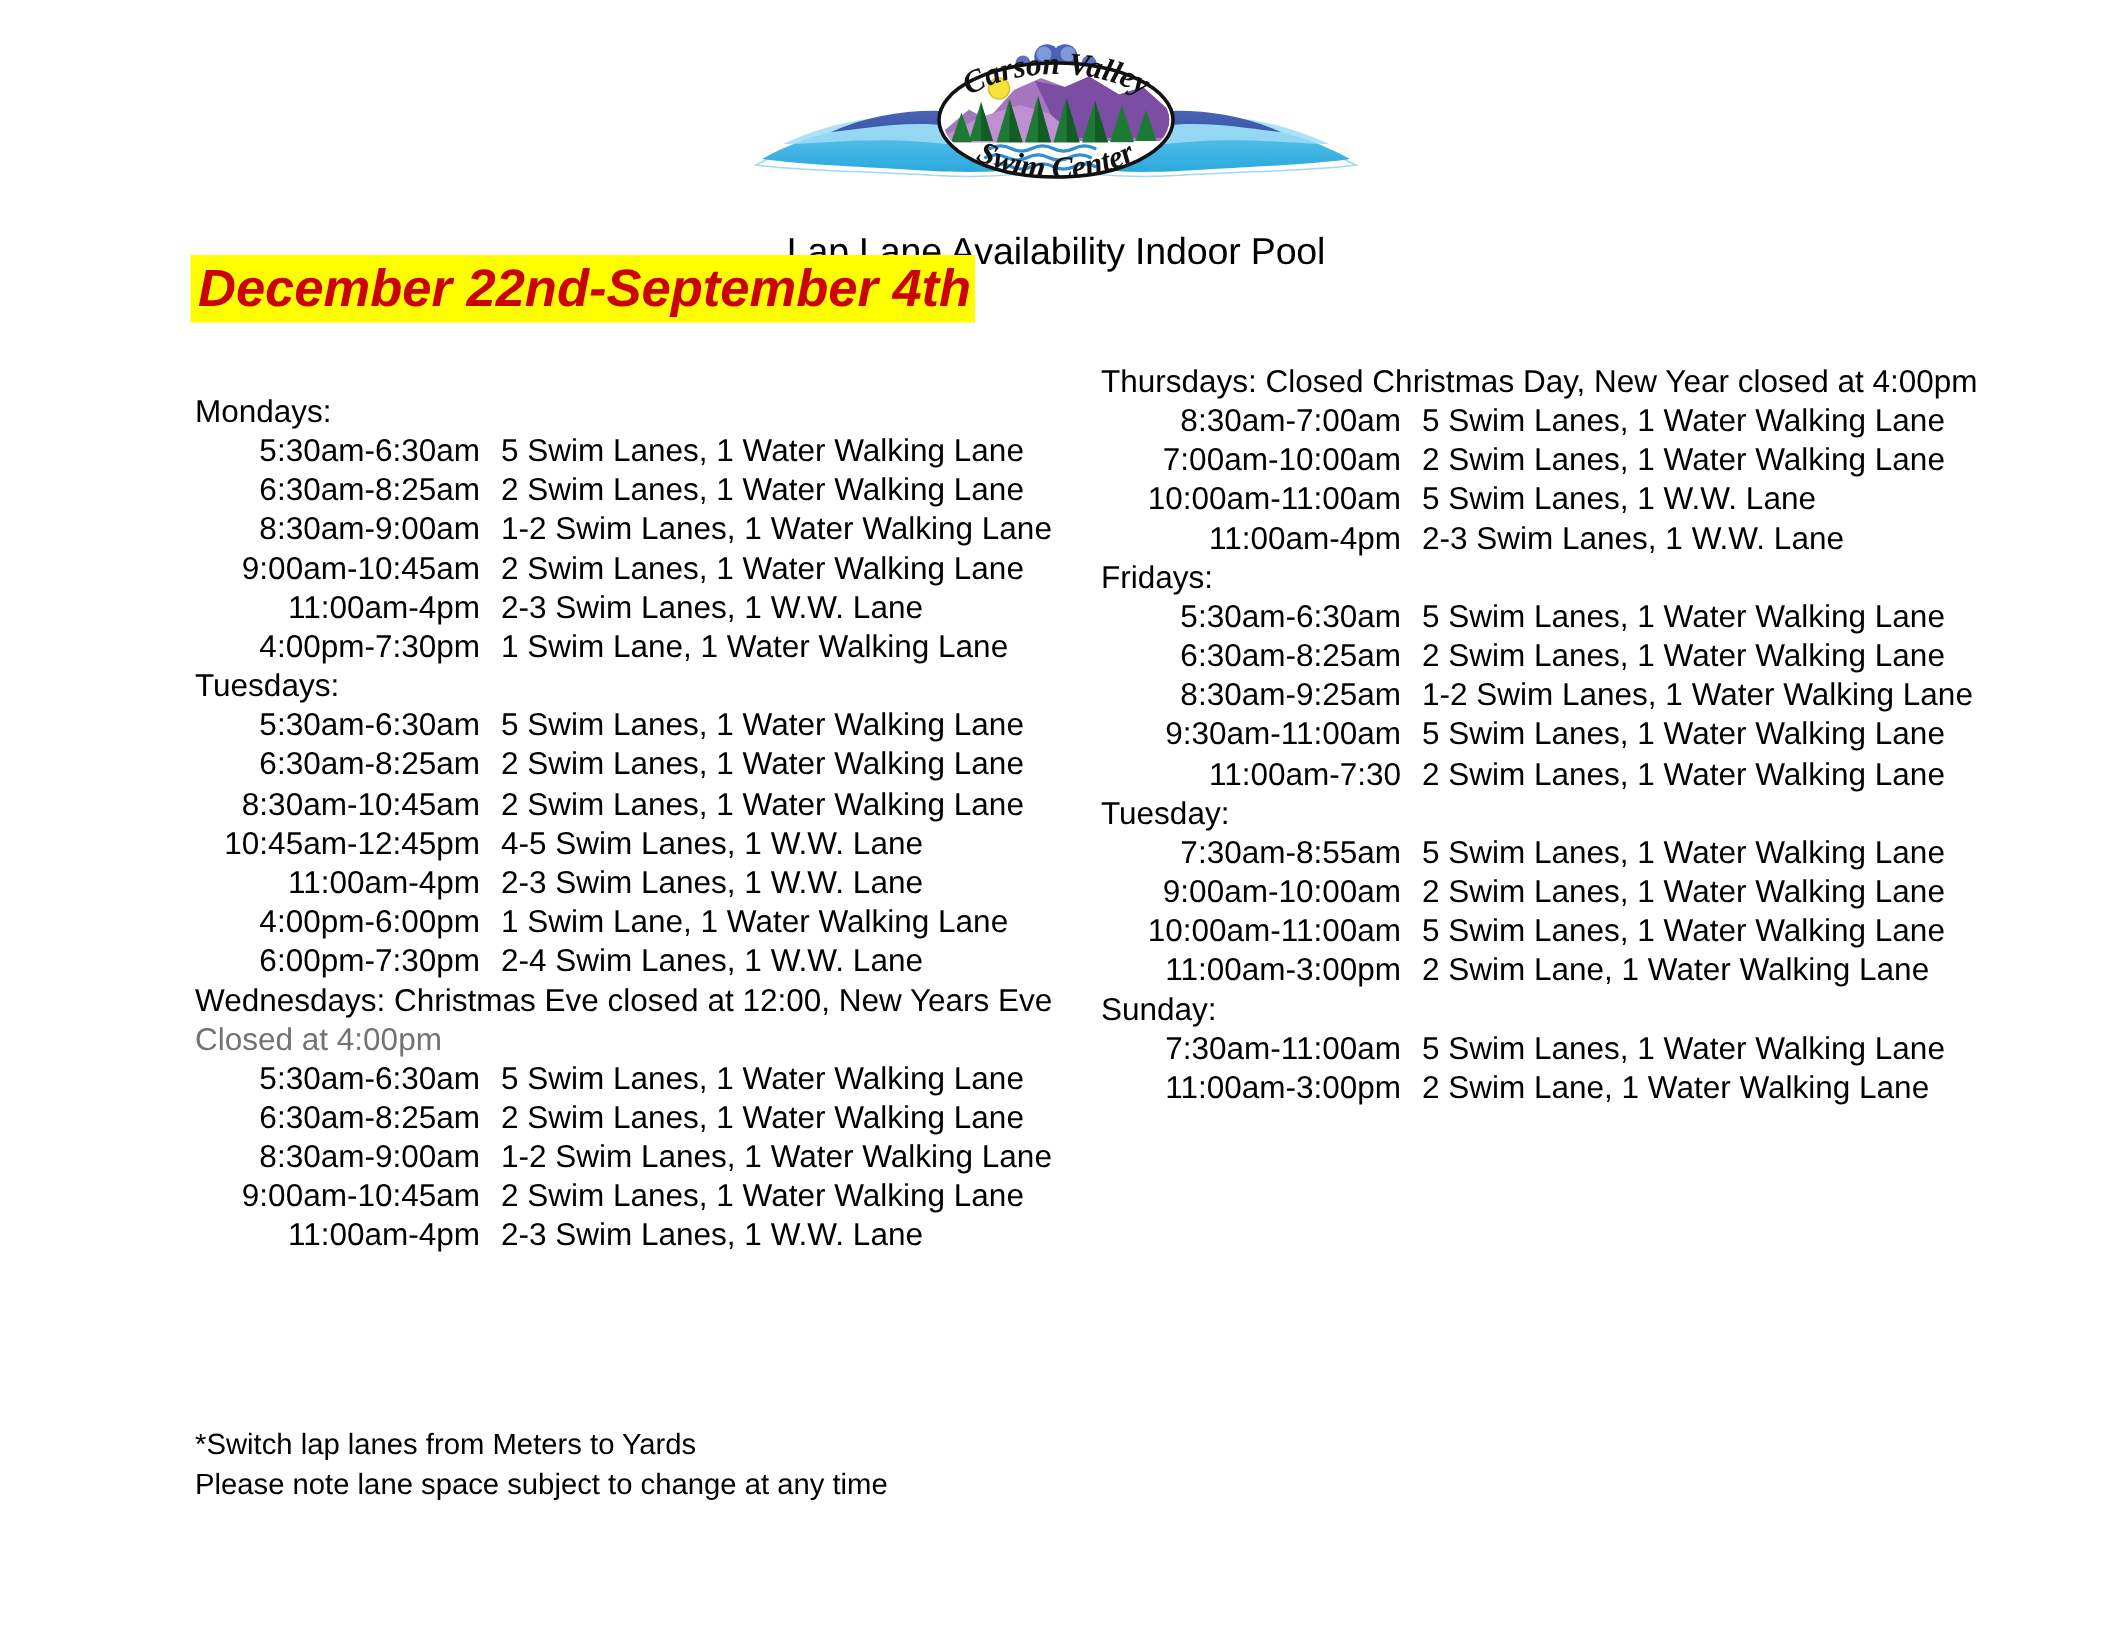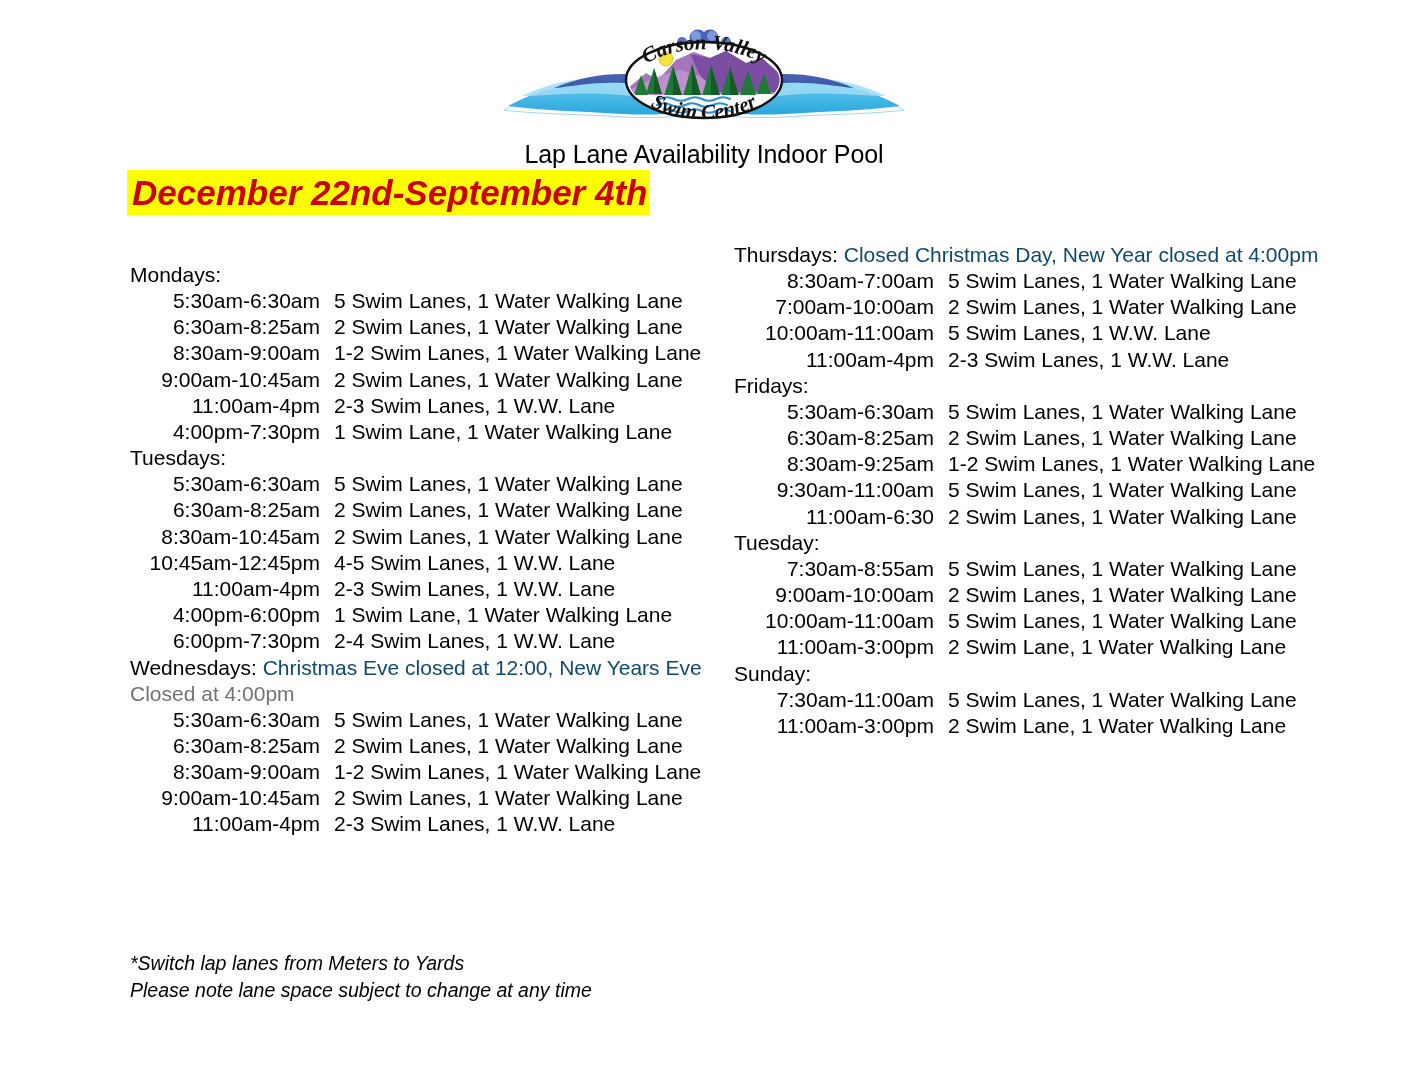--- a/index.html
+++ b/index.html
@@ -30,21 +30,21 @@
     height: 118px;
     margin: 0 auto;
   }
   #logo-svg { display: block; width: 420px; height: 118px; }
 
   #subtitle {
     font-size: 25px;
     line-height: 30px;
     letter-spacing: -0.1px;
     color: #000;
-    margin-top: 3px;
+    margin-top: 17px;
   }
 
   
   #date-banner {
     position: absolute;
     left: 127px;
     top: 170px;
     background: #ffff00;
     color: #cc0000;
     font-style: italic;
@@ -61,21 +61,21 @@
   #col-right { left: 734px; top: 242px; width: 580px; }
 
   .day-block { margin: 0; }
 
   .day-head {
     font-size: 21px;
     line-height: 26px;
     white-space: nowrap;
   }
   .day-head .day-label { color: #000; }
-  .day-head .day-note  { color: #0c4a6e; }
+  .day-head .day-note  { color: #000000; }
   .note-cont { color: #737373; font-size: 21px; line-height: 26px; }
 
   .slot {
     font-size: 21px;
     line-height: 26.2px;
     white-space: nowrap;
     position: relative;
   }
   .slot .time {
     display: inline-block;
@@ -92,21 +92,20 @@
   
   #col-right .slot .time { width: 200px; }
   #col-right .slot .desc { margin-left: 14px; }
 
   
   #footnotes {
     position: absolute;
     left: 130px;
     top: 950px;
     width: 1130px;
-    font-style: italic;
     font-size: 19.5px;
     line-height: 27px;
     color: #000;
   }
   #footnotes p { margin: 0; }
 </style>
 </head>
 <body>
 
 <div id="header">
@@ -255,21 +254,21 @@
       <div class="slot"><span class="time">7:00am-10:00am</span><span class="desc">2 Swim Lanes, 1 Water Walking Lane</span></div>
       <div class="slot"><span class="time">10:00am-11:00am</span><span class="desc">5 Swim Lanes, 1 W.W. Lane</span></div>
       <div class="slot"><span class="time">11:00am-4pm</span><span class="desc">2-3 Swim Lanes, 1 W.W. Lane</span></div>
     </div>
     <div class="day-block">
       <div class="day-head"><span class="day-label">Fridays:</span></div>
       <div class="slot"><span class="time">5:30am-6:30am</span><span class="desc">5 Swim Lanes, 1 Water Walking Lane</span></div>
       <div class="slot"><span class="time">6:30am-8:25am</span><span class="desc">2 Swim Lanes, 1 Water Walking Lane</span></div>
       <div class="slot"><span class="time">8:30am-9:25am</span><span class="desc">1-2 Swim Lanes, 1 Water Walking Lane</span></div>
       <div class="slot"><span class="time">9:30am-11:00am</span><span class="desc">5 Swim Lanes, 1 Water Walking Lane</span></div>
-      <div class="slot"><span class="time">11:00am-6:30</span><span class="desc">2 Swim Lanes, 1 Water Walking Lane</span></div>
+      <div class="slot"><span class="time">11:00am-7:30</span><span class="desc">2 Swim Lanes, 1 Water Walking Lane</span></div>
     </div>
     <div class="day-block">
       <div class="day-head"><span class="day-label">Tuesday:</span></div>
       <div class="slot"><span class="time">7:30am-8:55am</span><span class="desc">5 Swim Lanes, 1 Water Walking Lane</span></div>
       <div class="slot"><span class="time">9:00am-10:00am</span><span class="desc">2 Swim Lanes, 1 Water Walking Lane</span></div>
       <div class="slot"><span class="time">10:00am-11:00am</span><span class="desc">5 Swim Lanes, 1 Water Walking Lane</span></div>
       <div class="slot"><span class="time">11:00am-3:00pm</span><span class="desc">2 Swim Lane, 1 Water Walking Lane</span></div>
     </div>
     <div class="day-block">
       <div class="day-head"><span class="day-label">Sunday:</span></div>

